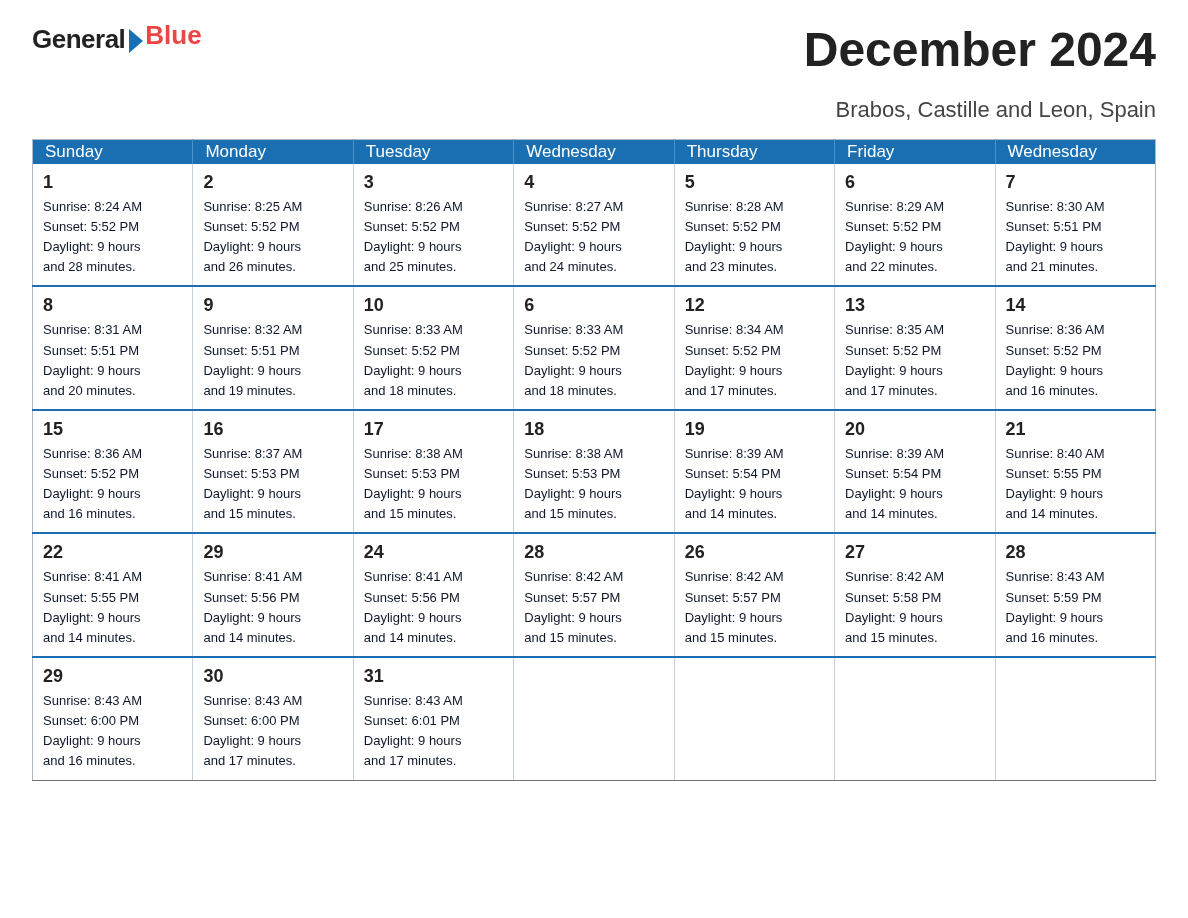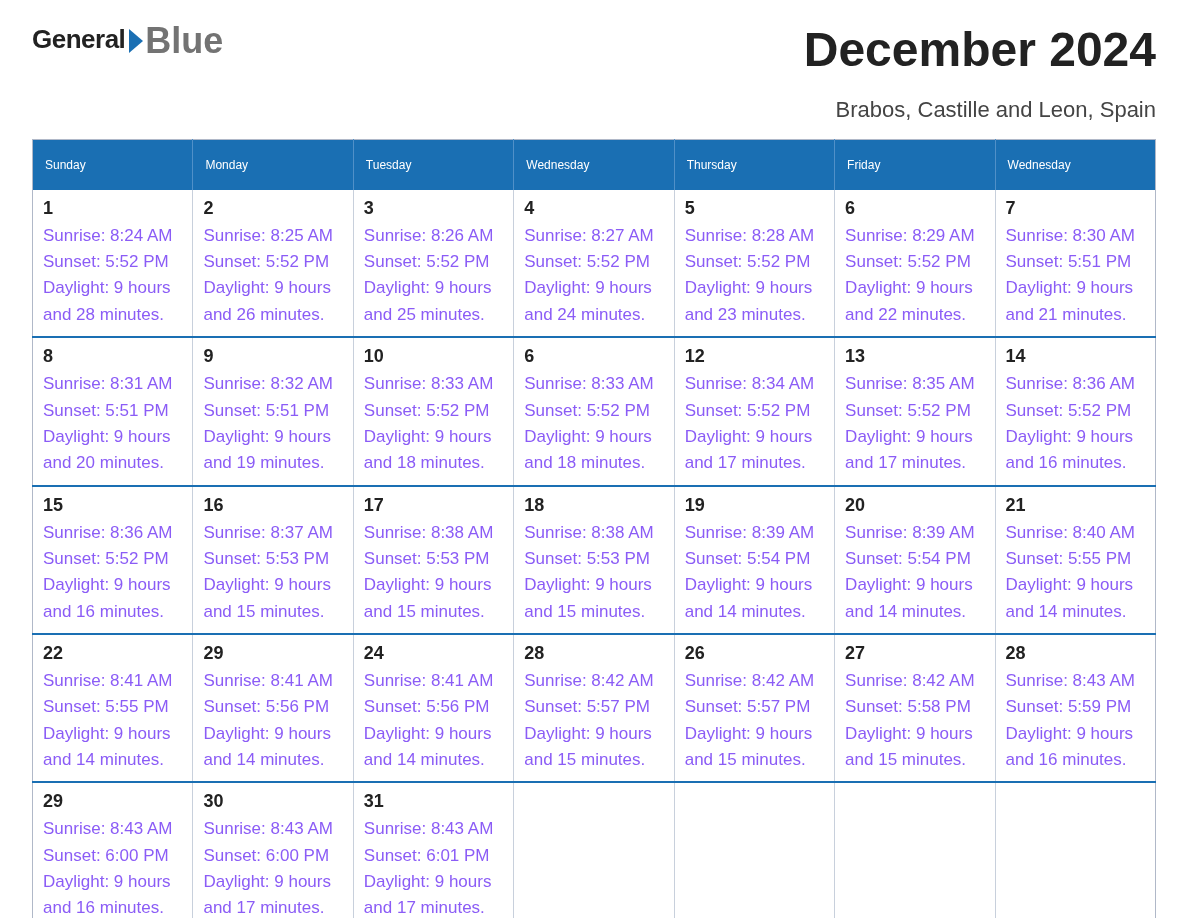--- a/index.html
+++ b/index.html
@@ -34,23 +34,23 @@
     .logo-arrow {
       width: 0;
       height: 0;
       border-left: 14px solid #1a6fb3;
       border-top: 12px solid transparent;
       border-bottom: 12px solid transparent;
       margin-left: 4px;
       margin-top: 2px;
     }
     .logo-blue {
-      font-size: 36px;
-      font-weight: bold;
-      color: #737373;
+      font-size: 26px;
+      font-weight: bold;
+      color: #ef4444;
       margin-top: -4px;
       margin-left: 2px;
     }
     .title-block {
       text-align: right;
     }
     .month-title {
       font-size: 48px;
       font-weight: bold;
       color: #222;
@@ -62,23 +62,23 @@
       margin-top: 20px;
     }
     .calendar-table {
       width: 100%;
       border-collapse: collapse;
       border: 1px solid #b0b8c8;
     }
     .calendar-table th {
       background: #1a6fb3;
       color: #fff;
-      font-size: 12px;
+      font-size: 17px;
       font-weight: normal;
-      padding: 18px 12px;
+      padding: 2px 12px;
       text-align: left;
       border-right: 1px solid #5090c8;
       margin-left: 12px;
     }
     .calendar-table th:last-child {
       border-right: none;
     }
     .calendar-table td {
       vertical-align: top;
       padding: 8px 10px;
@@ -97,22 +97,22 @@
       margin-top: 16px;
     }
     .day-number {
       font-size: 18px;
       font-weight: bold;
       color: #222;
       display: block;
       margin-bottom: 4px;
     }
     .day-info {
-      font-size: 17px;
-      color: #8b5cf6;
+      font-size: 13px;
+      color: #0f172a;
       line-height: 1.55;
     }
     .empty-cell {
       background: #fff;
     }
   </style>
 </head>
 <body>
 
 <div class="header">

